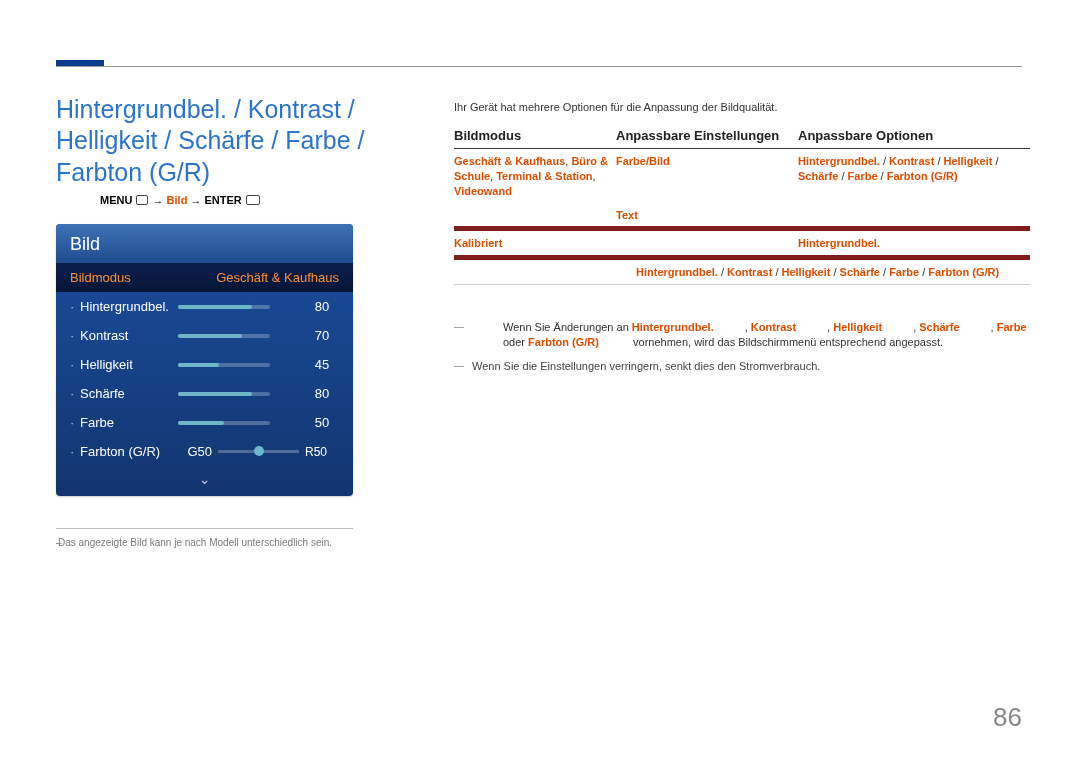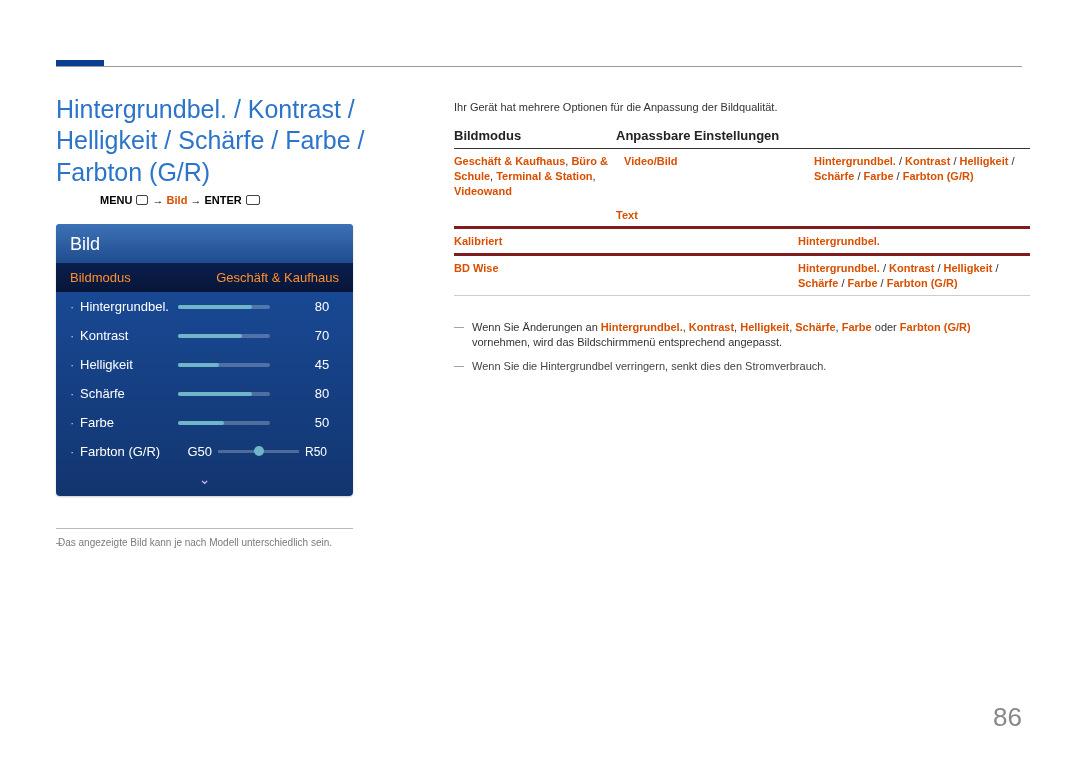--- a/index.html
+++ b/index.html
@@ -151,21 +151,21 @@
     display:flex;
     border-bottom: 1px solid #333;
     padding-bottom: 5px;
   }
   .tbl-head .c1 { width: 162px; font-weight:700; font-size:13px; }
   .tbl-head .c2 { width: 182px; font-weight:700; font-size:13px; }
   .tbl-head .c3 { flex:1; font-weight:700; font-size:13px; }
   .tbl-row {
     display:flex;
     padding: 5px 0 4px 0;
-    border-bottom: 3px solid #7f1d1d;
+    border-bottom: 5px solid #7f1d1d;
   }
   .tbl-row:last-of-type { border-bottom:1px solid #ccc; }
   .tbl-row .c1 { width: 162px; color:#d94f00; font-weight:700; line-height:1.35; }
   .tbl-row .c2 { width: 182px; color:#d94f00; font-weight:700; line-height:1.35; }
   .tbl-row .c3 { flex:1; color:#d94f00; font-weight:700; line-height:1.35; }
   .tbl .sep-blk { color:#333; font-weight:400; }
   
   .notes {
     position:absolute;
     top: 320px;
@@ -182,21 +182,21 @@
   }
   .notes .item::before {
     content: "―";
     position:absolute;
     left:0;
     top:0;
     color:#888;
     font-size:10px;
   }
   .notes .hl { color:#d94f00; font-weight:700; }
-  .notes .blk { color:#333; }
+  .notes .blk { color:#333;margin-left:31px; }
   
   .pagenum {
     position:absolute;
     bottom: 30px;
     right: 58px;
     font-size: 26px;
     color: #888;
     font-weight: 300;
   }
 </style>
@@ -284,42 +284,42 @@
 <div class="osd-footnote">
   <span>Das angezeigte Bild kann je nach Modell unterschiedlich sein.</span>
 </div>
 
 <div class="intro">Ihr Gerät hat mehrere Optionen für die Anpassung der Bildqualität.</div>
 
 <div class="tbl">
   <div class="tbl-head">
     <div class="c1">Bildmodus</div>
     <div class="c2">Anpassbare Einstellungen</div>
+    <div class="c3">Anpassbare Optionen</div>
   </div>
   <div id="tbl-body">
-      <div class="tbl-row" style="border-bottom: none; gap: 8px;">
+      <div class="tbl-row" style="border-bottom: none;">
         <div class="c1">Geschäft &amp; Kaufhaus<span class="sep-blk">, </span>Büro &amp; Schule<span class="sep-blk">, </span>Terminal &amp; Station<span class="sep-blk">, </span>Videowand</div>
-        <div class="c2">Video/Bild</div>
+        <div class="c2">Farbe/Bild</div>
         <div class="c3"><span>Hintergrundbel.</span> <span class="sep-blk">/</span> <span>Kontrast</span> <span class="sep-blk">/</span> <span>Helligkeit</span> <span class="sep-blk">/</span> <span>Schärfe</span> <span class="sep-blk">/</span> <span>Farbe</span> <span class="sep-blk">/</span> <span>Farbton (G/R)</span></div>
       </div>
       <div class="tbl-row">
         <div class="c1"></div>
         <div class="c2">Text</div>
       </div>
       <div class="tbl-row">
         <div class="c1">Kalibriert</div>
         <div class="c2"></div>
         <div class="c3"><span>Hintergrundbel.</span></div>
       </div>
       <div class="tbl-row">
-        <div class="c1">BD Wise</div>
         <div class="c2"></div>
         <div class="c3"><span>Hintergrundbel.</span> <span class="sep-blk">/</span> <span>Kontrast</span> <span class="sep-blk">/</span> <span>Helligkeit</span> <span class="sep-blk">/</span> <span>Schärfe</span> <span class="sep-blk">/</span> <span>Farbe</span> <span class="sep-blk">/</span> <span>Farbton (G/R)</span></div>
       </div>
     </div>
 </div>
 
 <div class="notes" id="notes">
     <div class="item"><span class="blk">Wenn Sie Änderungen an </span><span class="hl">Hintergrundbel.</span><span class="blk">, </span><span class="hl">Kontrast</span><span class="blk">, </span><span class="hl">Helligkeit</span><span class="blk">, </span><span class="hl">Schärfe</span><span class="blk">, </span><span class="hl">Farbe</span><span class="blk"> oder </span><span class="hl">Farbton (G/R)</span><span class="blk"> vornehmen, wird das Bildschirmmenü entsprechend angepasst.</span></div>
-    <div class="item">Wenn Sie die Hintergrundbel verringern, senkt dies den Stromverbrauch.</div>
+    <div class="item">Wenn Sie die Einstellungen verringern, senkt dies den Stromverbrauch.</div>
   </div>
 
 <div class="pagenum">86</div>
 
 </body></html>

